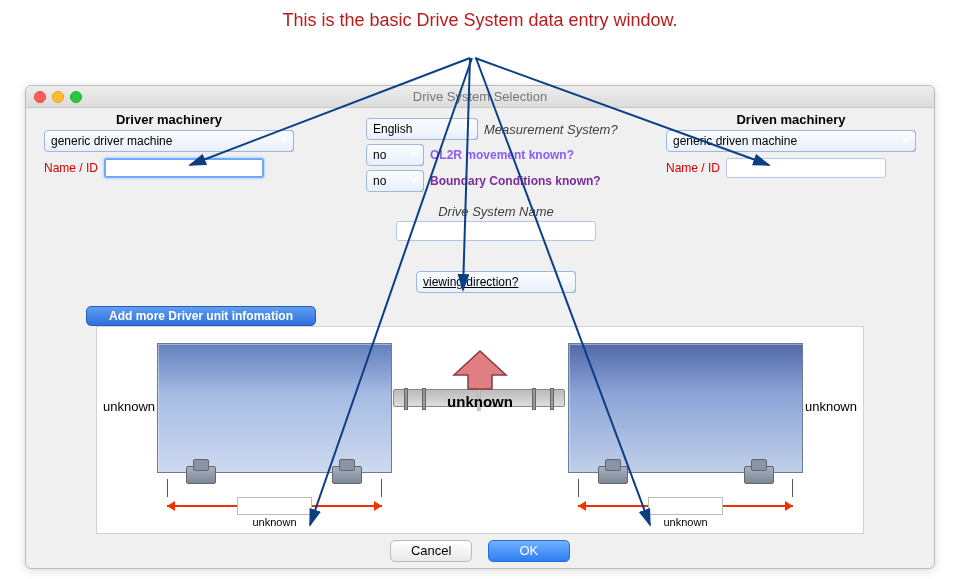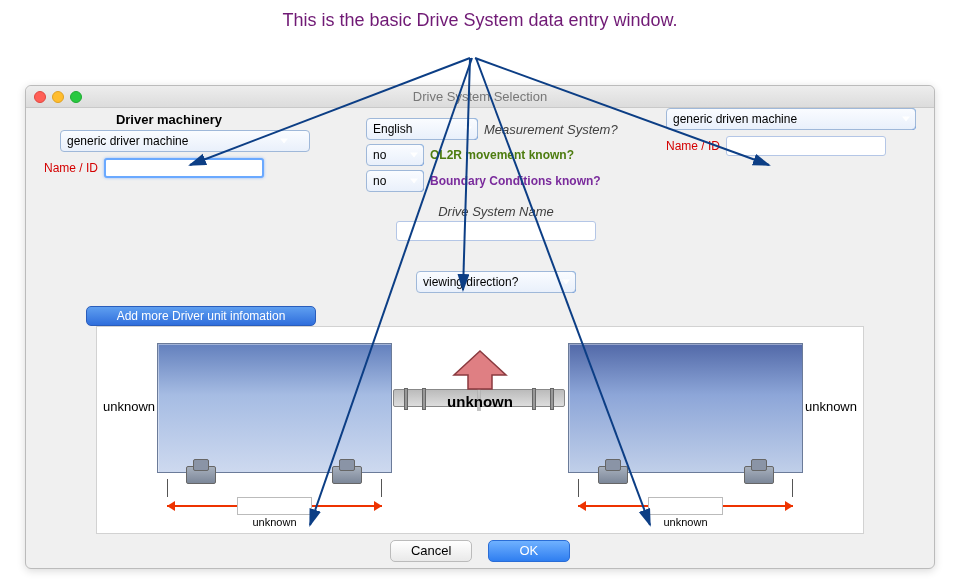--- a/index.html
+++ b/index.html
@@ -11,21 +11,21 @@
     height: 579px;
     position: relative;
     overflow: hidden;
   }
   .annotation {
     position: absolute;
     top: 10px;
     left: 0; right: 0;
     text-align: center;
     font-size: 18px;
-    color: #701a75;
+    color: #b91c1c;
     z-index: 50;
   }
   .annotation-line2 { margin-top: 2px; }
 
   .window {
     position: absolute;
     top: 85px;
     left: 25px;
     right: 25px;
     bottom: 10px;
@@ -108,21 +108,21 @@
     width: 18px;
     background: linear-gradient(#7bb3f0,#3a7de0);
     border-left: 1px solid #6aa0de;
     border-radius: 0 4px 4px 0;
     pointer-events: none;
   }
   .select-wrap.blue::after { border-top-color: #fff; }
 
   .field-row { display: flex; align-items: center; gap: 6px; margin-bottom: 4px; }
   .red-label { color: #d40000; font-size: 12px; }
-  .blue-label { color: #4d7c0f; font-size: 12px; font-weight: bold; }
+  .blue-label { color: #8b5cf6; font-size: 12px; font-weight: bold; }
   .purple-label { color: #7a2b9c; font-size: 12px; font-weight: bold; }
   .plain-label { color: #404040; font-size: 13px; font-style: italic; }
 
   input.text {
     height: 20px;
     border: 1px solid #b4c6e6;
     background: #fff;
     border-radius: 3px;
     padding: 0 4px;
     font-size: 12px;
@@ -281,21 +281,21 @@
       <div class="tbtn green"></div>
     </div>
     <span>Drive System Selection</span>
   </div>
 
   <div class="content">
 
     <div class="col-left">
       <div class="section-heading">Driver machinery</div>
       <div class="select-wrap blue" style="width:100%;">
-        <select class="mac-select" style="width:100%;margin-left:16px;">
+        <select class="mac-select" style="width:100%;">
           <option>generic driver machine</option>
         </select>
       </div>
       <div class="field-row" style="margin-top:6px;">
         <span class="red-label">Name / ID</span>
         <input class="text focused" style="width: 160px;" value="">
       </div>
     </div>
 
     <div class="col-center">
@@ -327,40 +327,41 @@
         <span class="purple-label">Boundary Conditions known?</span>
       </div>
 
       <div style="margin-top:12px; text-align:center;">
         <div class="plain-label">Drive System Name</div>
         <input class="text" style="width: 200px; margin-top: 2px;" value="">
       </div>
 
       <div style="margin-top:30px;">
         <span class="select-wrap blue">
-          <select class="mac-select" style="width:160px;">
+          <select class="mac-select" style="width:160px;text-decoration:underline;">
             <option>viewing direction?</option>
           </select>
         </span>
       </div>
     </div>
 
     <div class="col-right">
+      <div class="section-heading">Driven machinery</div>
       <div class="select-wrap blue" style="width:100%;">
         <select class="mac-select" style="width:100%;">
           <option>generic driven machine</option>
         </select>
       </div>
       <div class="field-row" style="margin-top:6px;">
         <span class="red-label">Name / ID</span>
         <input class="text" style="width: 160px;" value="">
       </div>
     </div>
 
-    <button class="blue-wide-btn" style="position:absolute; top:198px; left:60px;">Add more Driver unit infomation</button>
+    <button class="blue-wide-btn" style="position:absolute; top:198px; left:60px;font-weight:bold;">Add more Driver unit infomation</button>
 
     <div class="diagram-panel">
       <div class="side-label left">unknown</div>
       <div class="side-label right">unknown</div>
 
       <div class="machine left">
         <div class="foot f1"></div>
         <div class="foot f2"></div>
       </div>
       <div class="machine right">

